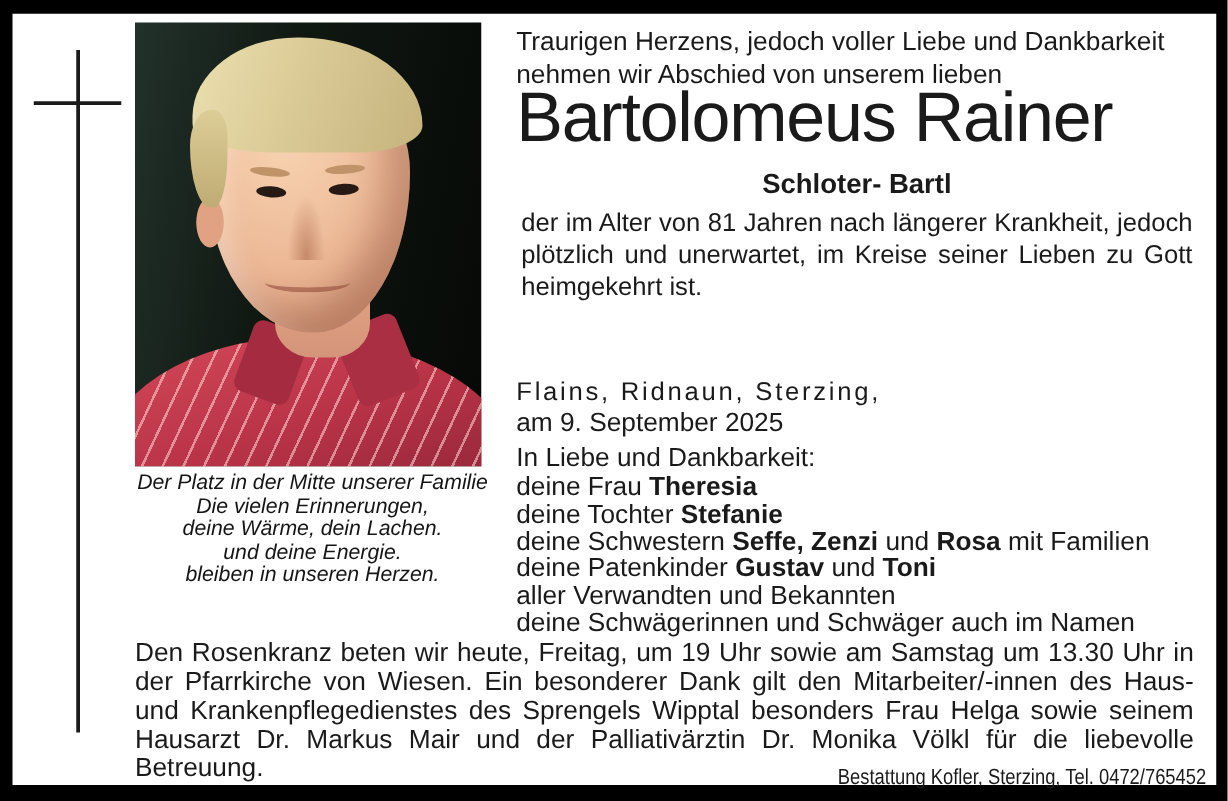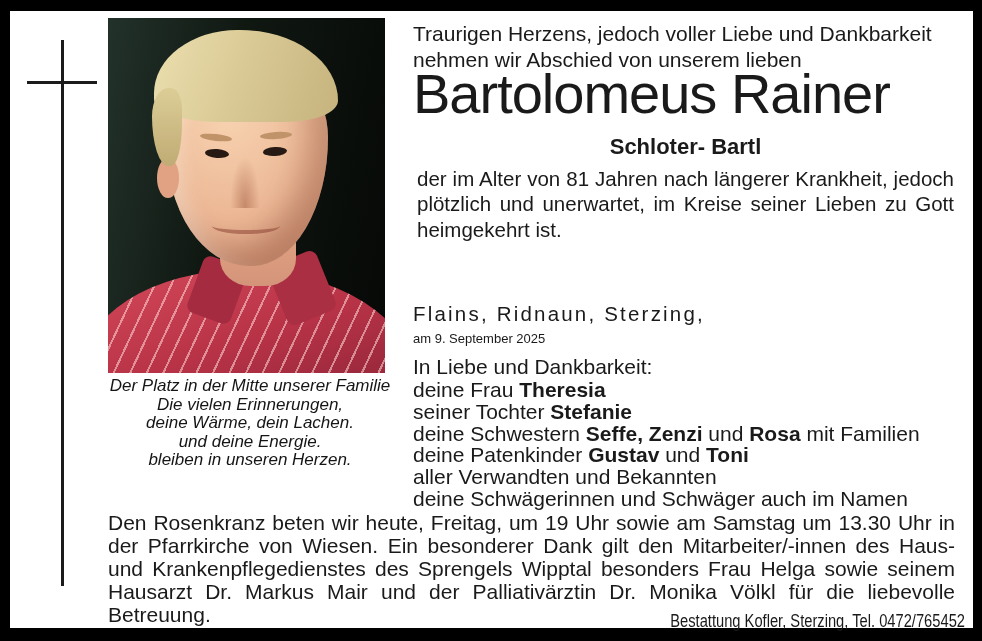--- a/index.html
+++ b/index.html
@@ -60,21 +60,21 @@
 
   .col { position:absolute; left:403px; top:0; width:545px; height:530px; }
   .col > div, .col > h1, .col > p { position:absolute; left:0; right:0; }
 
   .intro { top:10px; font-size:21px; line-height:26px; }
   .name  { top:54px; font-size:56px; line-height:58px; font-weight:normal; letter-spacing:-1px; white-space:nowrap; }
   .nick  { top:124px; font-size:22px; line-height:24px; font-weight:bold; text-align:center; }
   .obit  { top:151px; font-size:20.5px; line-height:25.3px; text-align:justify; hyphens:manual; -webkit-hyphens:manual; }
   .obit p { margin:4px; }
   .places { top:290px; font-size:20.5px; line-height:25px; letter-spacing:2.2px; }
-  .dateline { top:315px; font-size:13px; line-height:25px; }
+  .dateline { top:315px; font-size:21px; line-height:25px; }
   .gratitude { top:344px; font-size:21px; line-height:24px; }
   .family { top:368px; font-size:21px; line-height:21.8px; }
   .family .b { font-weight:bold; }
 
   .rosary {
     position:absolute; left:98px; top:500px; width:847px;
     font-size:21px; line-height:23px; text-align:justify;
   }
   .funeral {
     position:absolute; left:98px; right:8px; top:600px;
@@ -123,21 +123,21 @@
     <h1 class="name">Bartolomeus Rainer</h1>
     <div class="nick">Schloter- Bartl</div>
     <div class="obit">
       <p>der im Alter von 81 Jahren nach längerer Krankheit, jedoch plötzlich und unerwartet, im Kreise seiner Lieben zu Gott heimgekehrt ist.</p>
     </div>
     <div class="places">Flains, Ridnaun, Sterzing,</div>
     <div class="dateline">am 9. September 2025</div>
     <div class="gratitude">In Liebe und Dankbarkeit:</div>
     <div class="family">
         <div><span>deine Frau </span><span class="b">Theresia</span></div>
-        <div><span>seiner Tochter </span><span class="b">Stefanie</span></div>
+        <div><span>deine Tochter </span><span class="b">Stefanie</span></div>
         <div><span>deine Schwestern </span><span class="b">Seffe, Zenzi</span><span> und </span><span class="b">Rosa</span><span> mit Familien</span></div>
         <div><span>deine Patenkinder </span><span class="b">Gustav</span><span> und </span><span class="b">Toni</span></div>
         <div><span>aller Verwandten und Bekannten</span></div>
         <div><span>deine Schwägerinnen und Schwäger auch im Namen</span></div>
       </div>
   </div>
 
   <div class="rosary">Den Rosenkranz beten wir heute, Freitag, um 19 Uhr sowie am Samstag um 13.30 Uhr in der Pfarrkirche von Wiesen. Ein besonderer Dank gilt den Mitarbeiter/-innen des Haus- und Krankenpflegedienstes des Sprengels Wipptal besonders Frau Helga sowie seinem Hausarzt Dr. Markus Mair und der Palliativärztin Dr. Monika Völkl für die liebevolle Betreuung.</div>
   <div class="funeral">Bestattung Kofler, Sterzing, Tel. 0472/765452</div>
 

